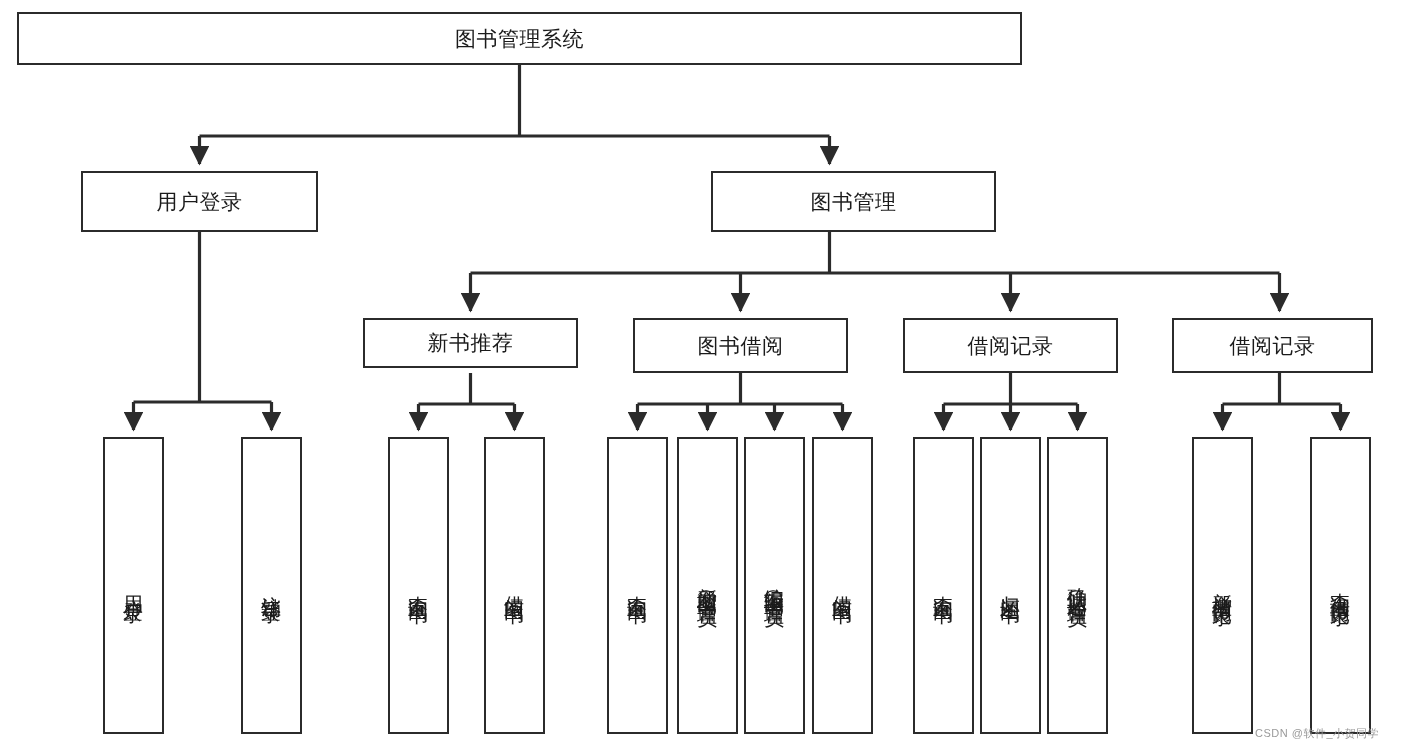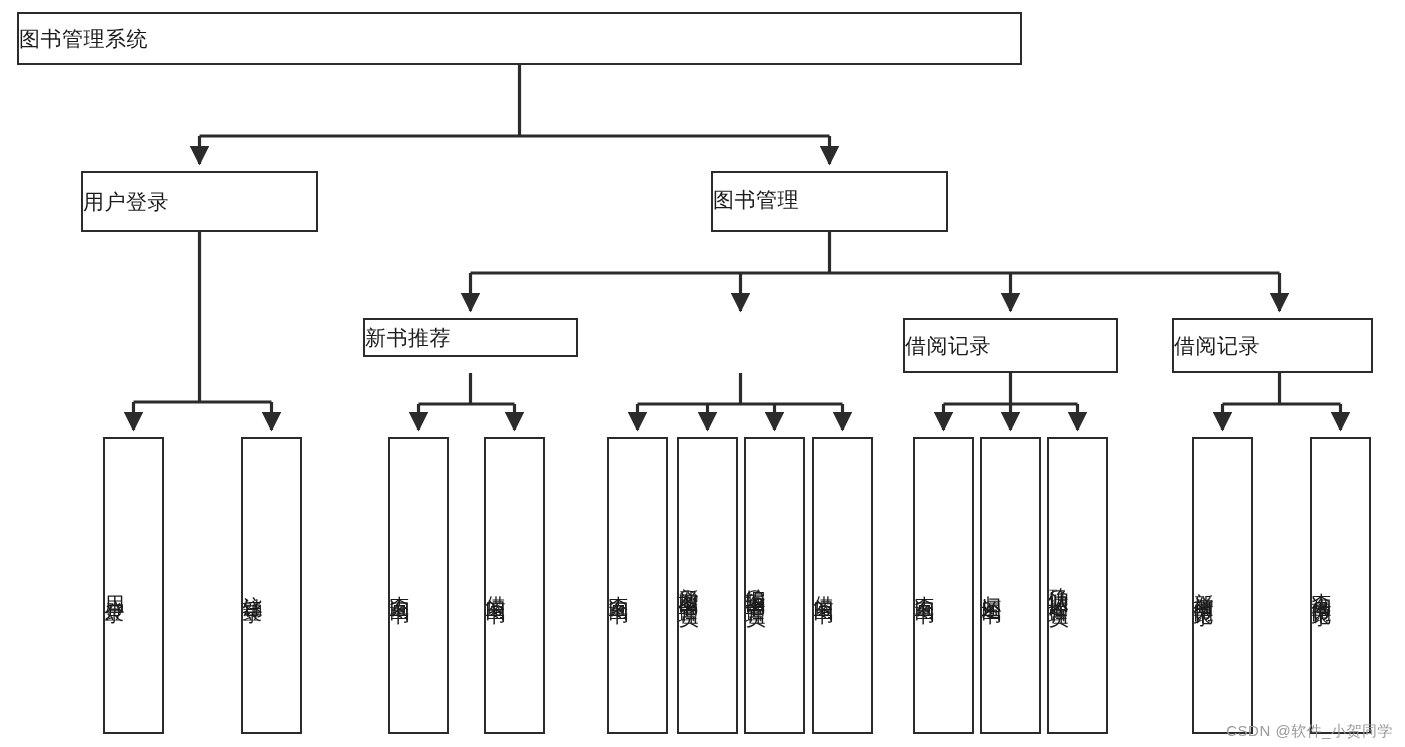--- a/index.html
+++ b/index.html
@@ -29,44 +29,44 @@
     height: 747px;
     display: block;
   }
   .node-box {
     position: absolute;
     box-sizing: border-box;
     background: #ffffff;
     border: 2px solid #2b2b2b;
     display: flex;
     align-items: center;
-    justify-content: flex-start;
+    justify-content: center;
     overflow: hidden;
   }
   .node-label {
     color: #1b1b1b;
     font-size: 21px;
     line-height: 1.12;
     letter-spacing: 0.5px;
     white-space: nowrap;
     text-align: center;
   }
   .node-box.vertical .node-label {
     writing-mode: vertical-rl;
     text-orientation: upright;
     -webkit-writing-mode: vertical-rl;
     font-size: 20px;
     letter-spacing: 3px;
     line-height: 1;
   }
   .watermark {
     position: absolute;
-    right: 12px;
+    right: 26px;
     bottom: 6px;
-    font-size: 15px;
+    font-size: 11px;
     color: #9a9a9a;
     white-space: nowrap;
     letter-spacing: 0.5px;
     pointer-events: none;
   }
 </style>
 </head>
 <body>
 
 <div id="chart-root">
@@ -123,26 +123,29 @@
     </g>
   </svg>
 
   <div class="node-box" style="left:17px; top:12px; width:1005px; height:53px;">
     <span class="node-label">图书管理系统</span>
   </div>
 
   <div class="node-box" style="left:81px; top:171px; width:237px; height:61px;">
     <span class="node-label">用户登录</span>
   </div>
-  <div class="node-box" style="left:711px; top:171px; width:237px; height:61px;font-family:Liberation Mono, monospace;">
+  <div class="node-box" style="left:711px; top:171px; width:285px; height:61px;">
     <span class="node-label">图书管理</span>
   </div>
 
-  <div class="node-box" style="left:363px; top:318px; width:215px; height:39px;">
+  <div class="node-box" style="left:363px; top:318px; width:215px; height:50px;">
     <span class="node-label">新书推荐</span>
+  </div>
+  <div class="node-box" style="left:633px; top:318px; width:215px; height:55px;">
+    <span class="node-label">图书借阅</span>
   </div>
   <div class="node-box" style="left:903px; top:318px; width:215px; height:55px;">
     <span class="node-label">借阅记录</span>
   </div>
   <div class="node-box" style="left:1172px; top:318px; width:201px; height:55px;">
     <span class="node-label">借阅记录</span>
   </div>
 
   <div class="node-box vertical" style="left:103px; top:437px; width:61px; height:297px;">
     <span class="node-label">用户登录</span>

